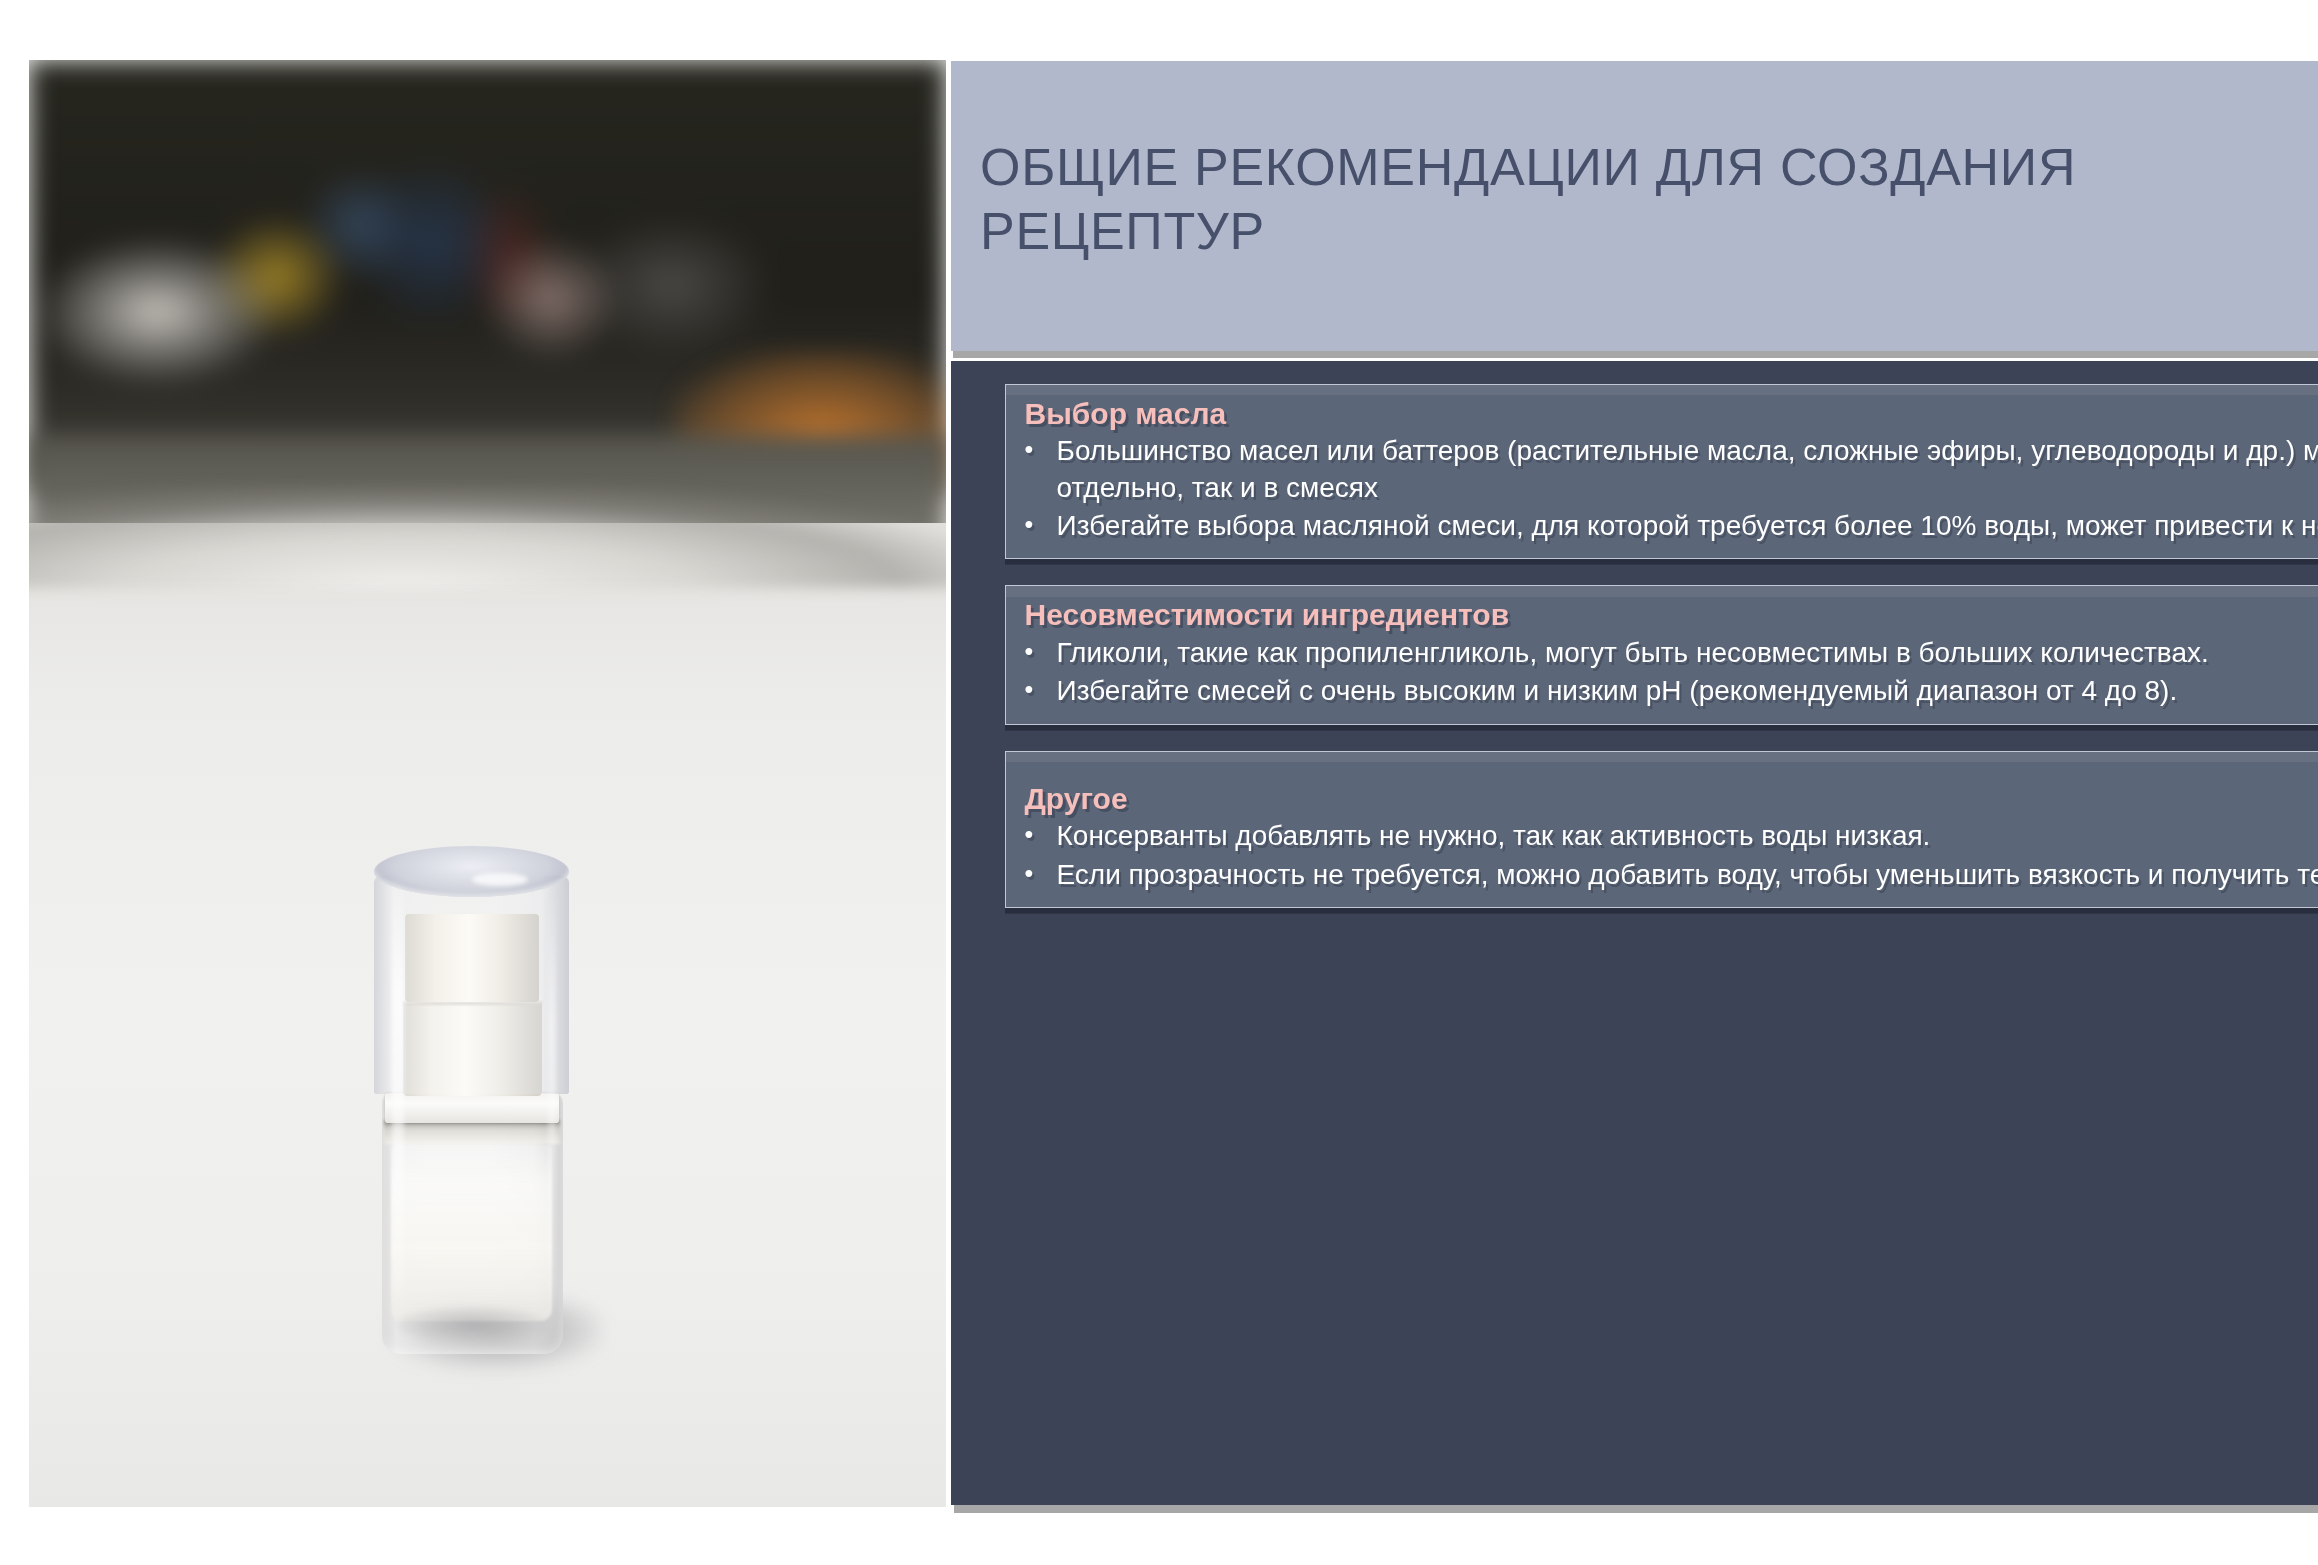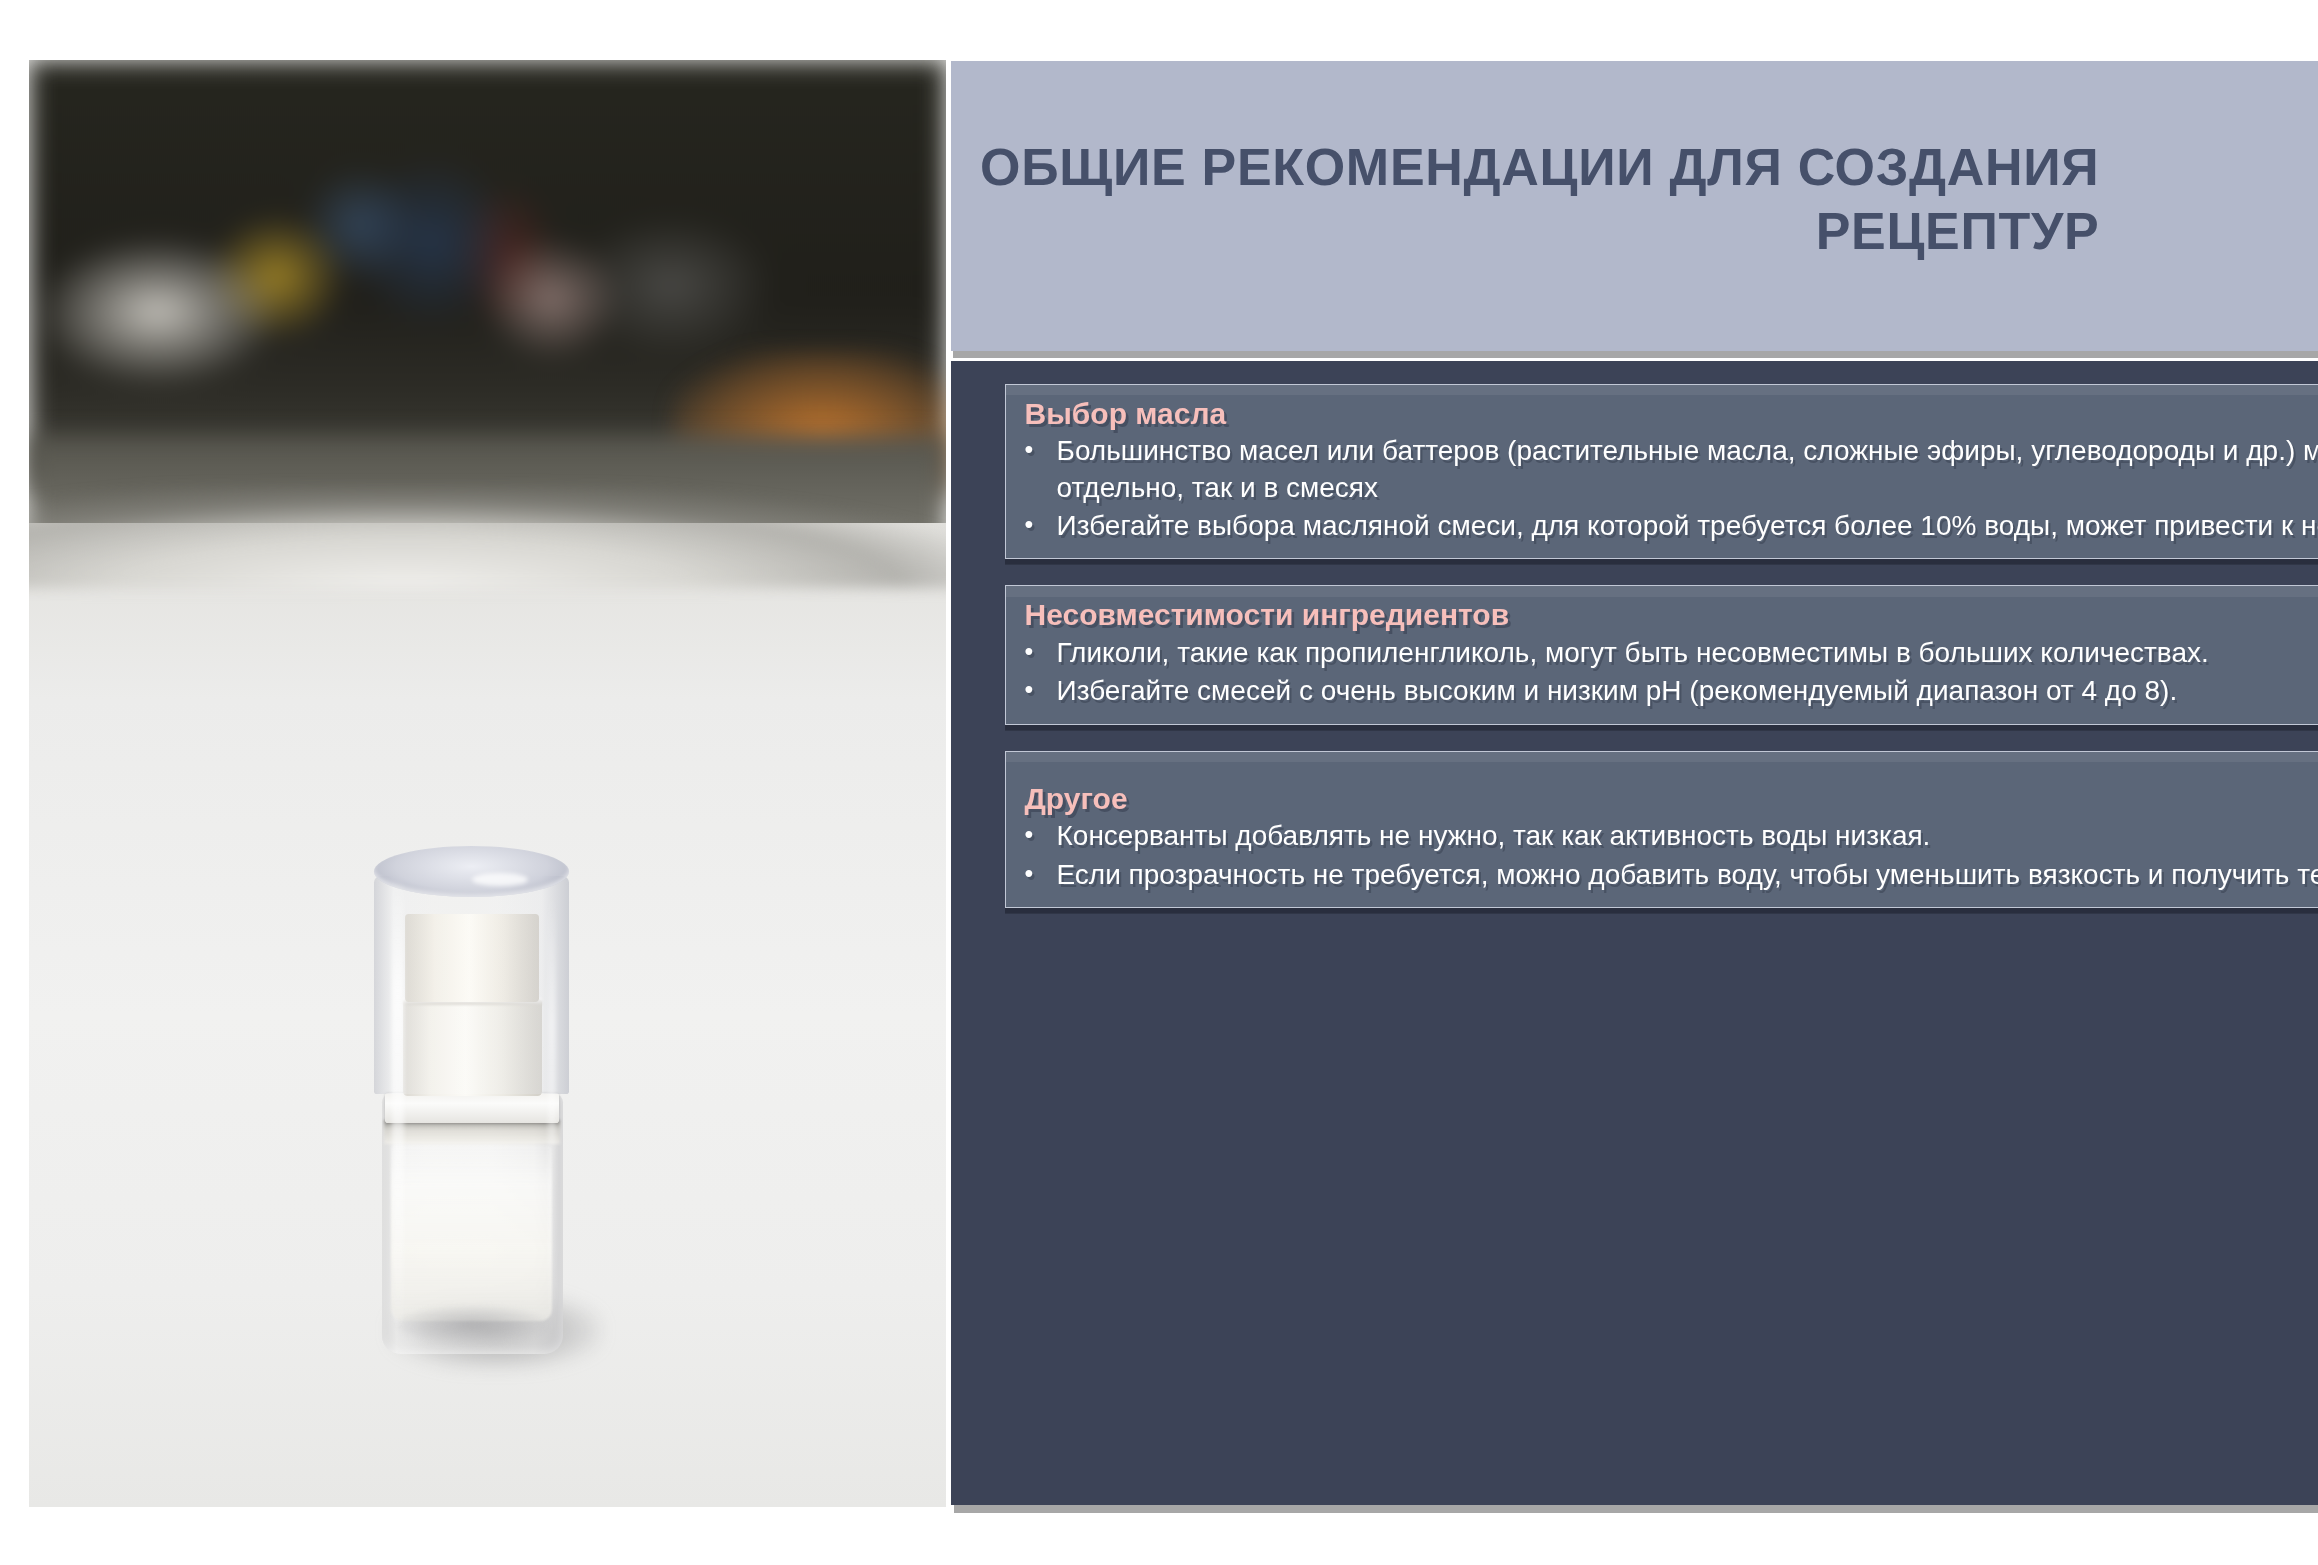--- a/index.html
+++ b/index.html
@@ -150,24 +150,23 @@
     background:#b2b8cb;
     display:flex; align-items:center;
   }
   .title-band-shadow{
     position:absolute; left:953px; top:351px;
     width:1768px; height:7.4px;
     background:#a7a7a7;
   }
   .slide-title{
     padding:0 29px 13px 29px;
-    font-size:52px; font-weight:700; letter-spacing:0.7px;
+    font-size:52px; font-weight:400; letter-spacing:0.7px;
     color:#46506a; line-height:1.22;
     white-space:pre-line;
-    text-align:right;
   }
 
   .content-panel{
     position:absolute; left:951px; top:361px;
     width:1771px; height:1144px;
     background:#3c4357;
     padding:23px 54px 26px 54px;
   }
   .content-panel-shadow{
     position:absolute; left:954px; top:1505px;

